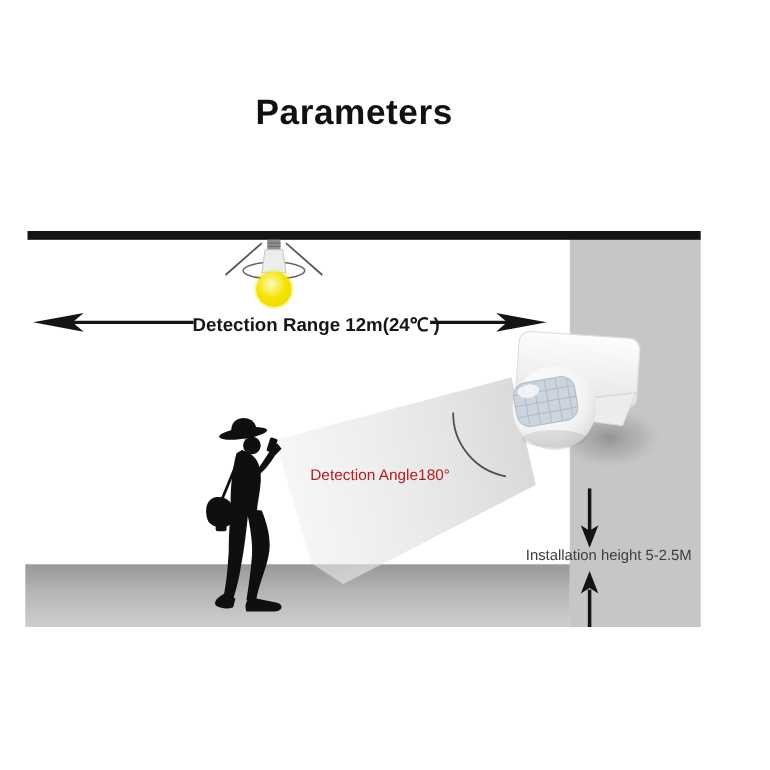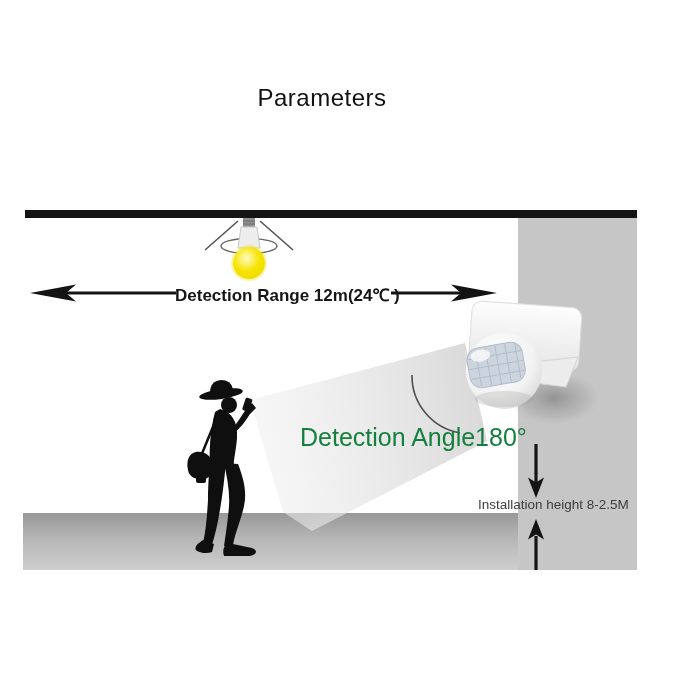--- a/index.html
+++ b/index.html
@@ -3,28 +3,28 @@
 <meta charset="utf-8">
 <style>
   html,body{margin:0;padding:0;background:#fff;}
   .canvas{
     position:relative;width:700px;height:700px;background:#ffffff;
     font-family:"Liberation Sans",sans-serif;overflow:hidden;
   }
   .scene-svg{position:absolute;left:0;top:0;width:700px;height:700px;}
   .page-title{
     position:absolute;left:0;top:84px;width:644px;text-align:center;
-    font-size:24px;font-weight:normal;color:#111;letter-spacing:.5px;
+    font-size:32px;font-weight:bold;color:#111;letter-spacing:.5px;
   }
   .range-label{
     position:absolute;left:175px;top:283px;width:216px;text-align:center;
     font-size:17px;color:#161616;white-space:nowrap;font-weight:bold;
   }
   .angle-label{
-    position:absolute;left:300px;top:423px;font-size:25px;color:#15803d;
+    position:absolute;left:282px;top:423px;font-size:14px;color:#b91c1c;
     white-space:nowrap;
   }
   .height-label{
     position:absolute;left:478px;top:497px;width:150px;text-align:center;
     font-size:13.5px;color:#3d3d3d;white-space:nowrap;
   }
 </style>
 </head>
 <body>
 
@@ -139,15 +139,15 @@
       <line x1="536" y1="444" x2="536" y2="484" stroke="#141414" stroke-width="3.2"></line>
       <polygon points="536,498 528,477.5 536,482.5 544,477.5"></polygon>
       <polygon points="536,519 528,539.5 536,534.5 544,539.5"></polygon>
       <line x1="536" y1="536" x2="536" y2="570" stroke="#141414" stroke-width="3.2"></line>
     </g>
   </svg>
 
   <div class="page-title">Parameters</div>
   <div class="range-label">Detection Range 12m(24℃ )</div>
   <div class="angle-label">Detection Angle180°</div>
-  <div class="height-label">Installation height 8-2.5M</div>
+  <div class="height-label">Installation height 5-2.5M</div>
 
 </div>
 
 </body></html>

